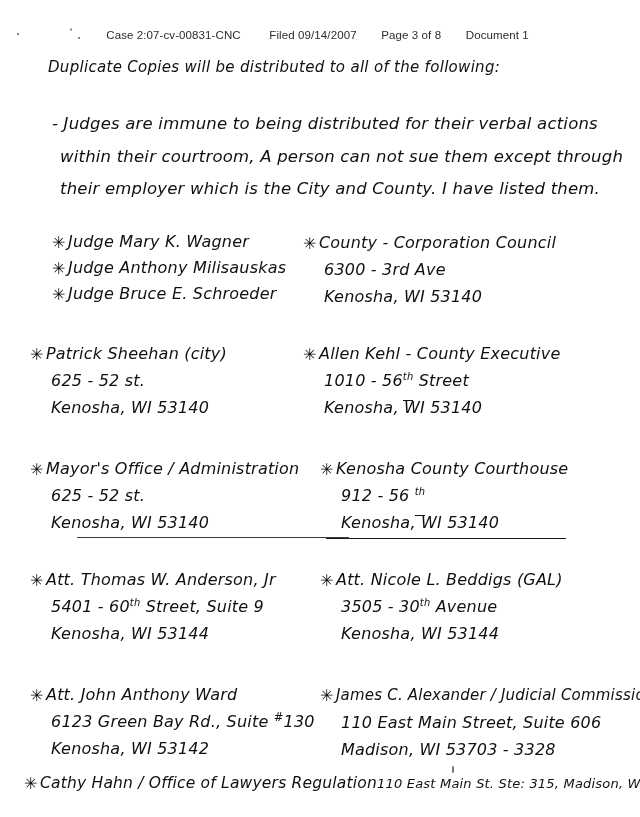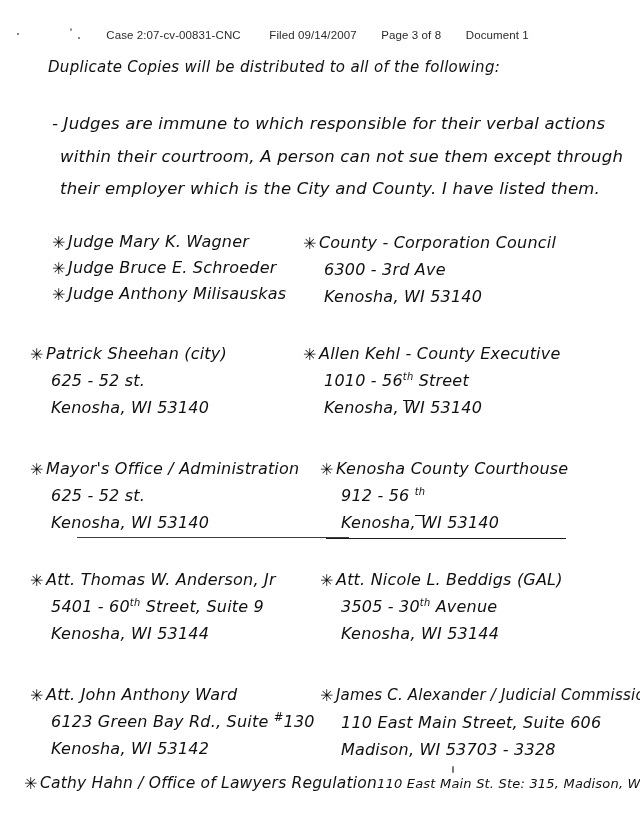--- a/index.html
+++ b/index.html
@@ -152,33 +152,33 @@
     <span class="ecf-gap-lg"></span>
     <span>Filed 09/14/2007</span>
     <span class="ecf-gap-md"></span>
     <span>Page 3 of 8</span>
     <span class="ecf-gap-md"></span>
     <span>Document 1</span>
   </div>
 
   <div class="hw intro-line">Duplicate Copies will be distributed to all of the following:</div>
 
-  <div class="hw para para-1">- Judges are immune to which responsible for their verbal actions</div>
+  <div class="hw para para-1">- Judges are immune to being distributed for their verbal actions</div>
   <div class="hw para para-2">within their courtroom, A person can not sue them except through</div>
   <div class="hw para para-3">their employer which is the City and County. I have listed them.</div>
 
   <div class="entry compact" style="left:30px; top:229px;margin-left:22px;">
     <div class="line head">
       <span class="star">✳</span><span>Judge Mary K. Wagner</span>
     </div>
     <div class="line head">
+      <span class="star">✳</span><span>Judge Anthony Milisauskas</span>
+    </div>
+    <div class="line head">
       <span class="star">✳</span><span>Judge Bruce E. Schroeder</span>
-    </div>
-    <div class="line head">
-      <span class="star">✳</span><span>Judge Anthony Milisauskas</span>
     </div>
   </div>
 
   <div class="entry" style="left:303px; top:229px;">
     <div class="line head">
       <span class="star">✳</span><span>County - Corporation Council</span>
     </div>
     <div class="line sub">6300 - 3rd Ave</div>
     <div class="line sub">Kenosha,  WI  53140</div>
   </div>

